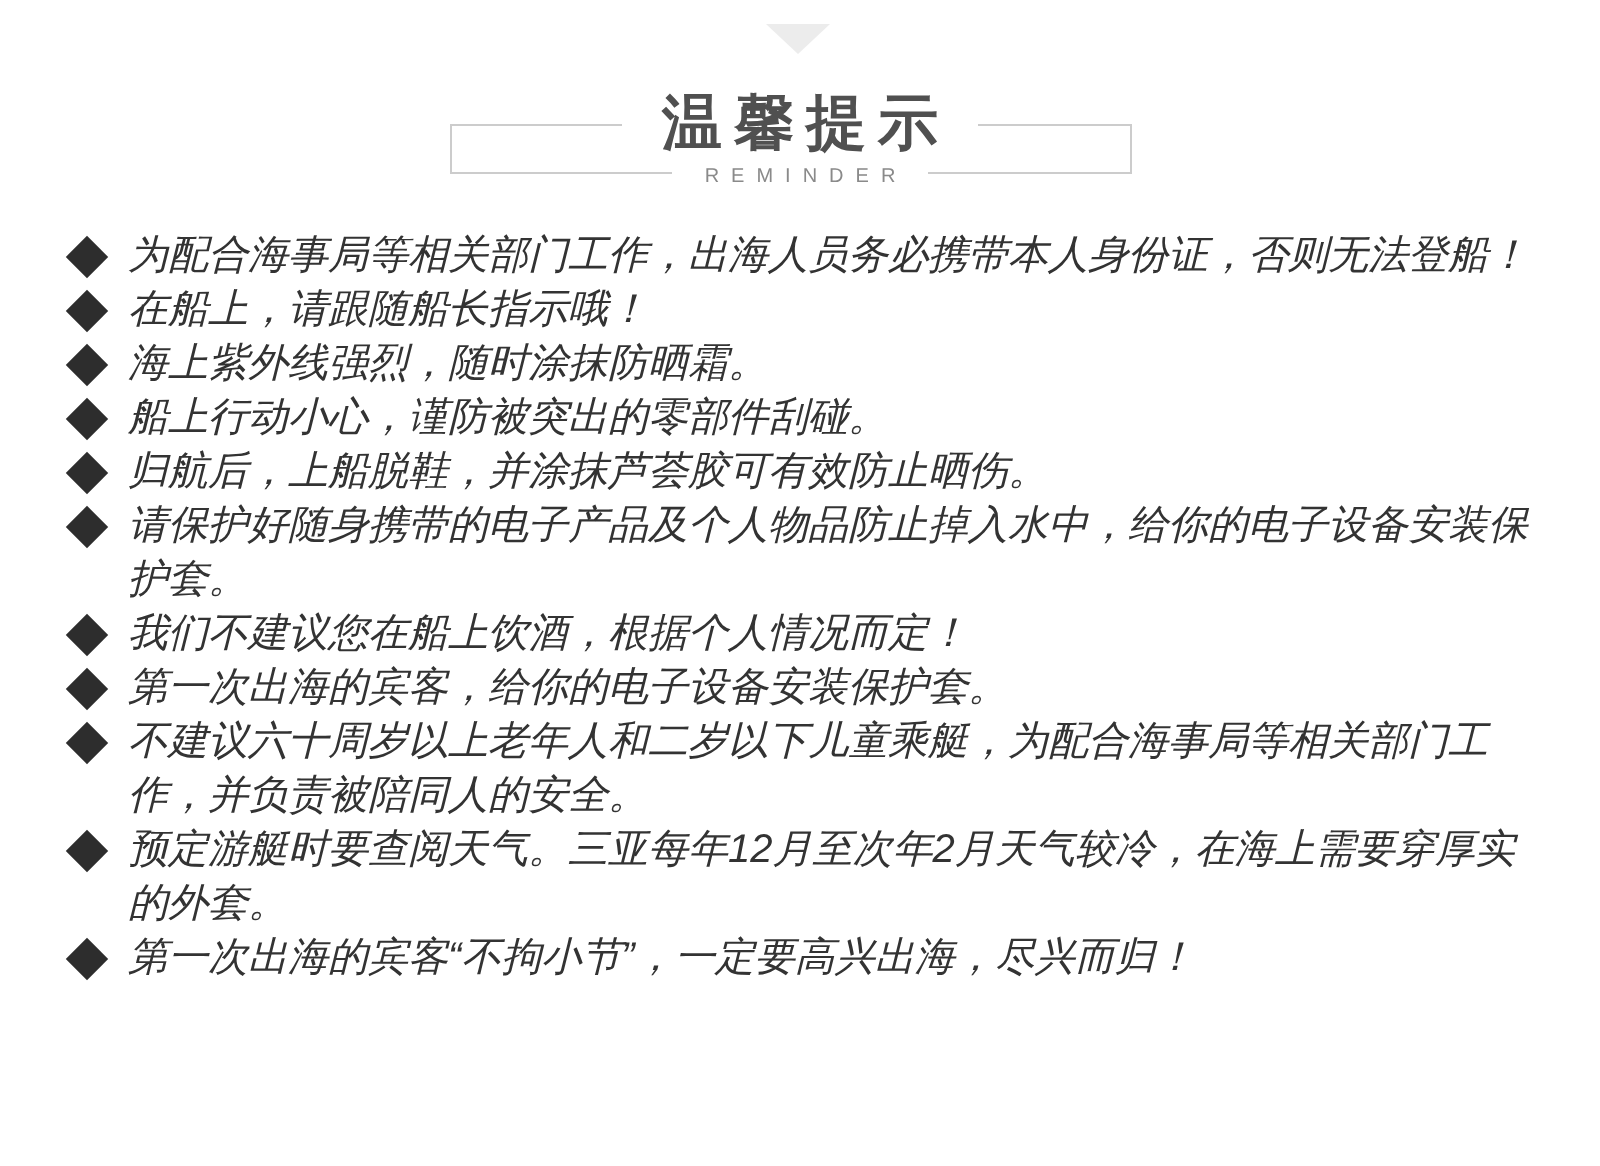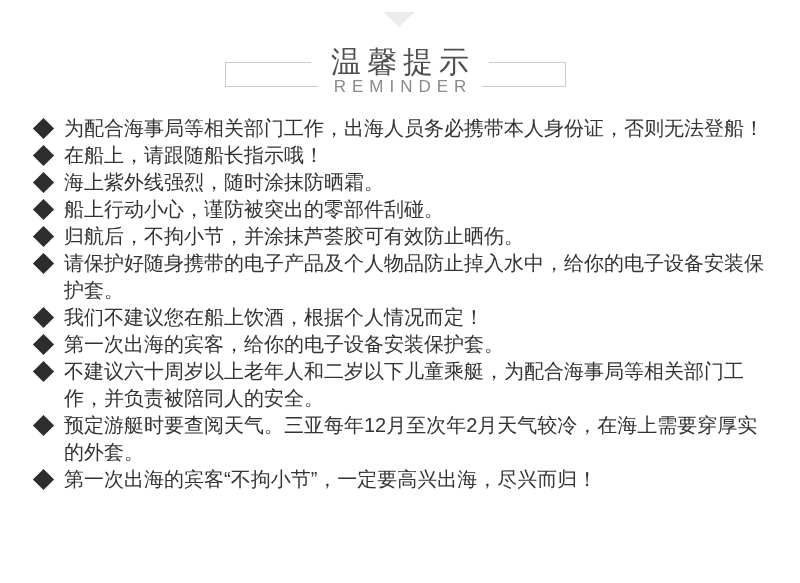--- a/index.html
+++ b/index.html
@@ -50,38 +50,38 @@
     right: 0;
     text-align: center;
     transform: translateY(-50%);
     z-index: 2;
   }
   .title-row .title-text {
     display: inline-block;
     background: var(--bg);
     padding: 0 14px 0 20px;
     font-size: 30px;
-    font-weight: normal;
+    font-weight: bold;
     letter-spacing: 6px;
     color: var(--title);
   }
   .subtitle-row {
     position: absolute;
     top: 87px;
     left: 0;
     right: 0;
     text-align: center;
     transform: translateY(-50%);
     z-index: 2;
   }
   .subtitle-row .subtitle-text {
     display: inline-block;
     background: var(--bg);
     padding: 0 10px 0 16px;
-    font-size: 17px;
+    font-size: 10px;
     letter-spacing: 6px;
     color: var(--subtitle);
   }
   
   .reminder-list {
     position: absolute;
     top: 115px;
     left: 33px;
     width: 731px;
     list-style: none;
@@ -97,20 +97,21 @@
     flex: 0 0 auto;
     width: 15px;
     height: 15px;
     margin: 6px 13px 0 3px;
     background: var(--bullet);
     transform: rotate(45deg);
   }
   .reminder-list .item-text {
     flex: 1 1 auto;
     max-width: 700px;
+    font-style: italic;
   }
 </style>
 </head>
 <body>
 
 <div class="page">
   <div class="triangle-down"></div>
 
   <div class="title-frame"></div>
 
@@ -134,21 +135,21 @@
       <li>
         <span class="bullet"></span>
         <span class="item-text">海上紫外线强烈，随时涂抹防晒霜。</span>
       </li>
       <li>
         <span class="bullet"></span>
         <span class="item-text">船上行动小心，谨防被突出的零部件刮碰。</span>
       </li>
       <li>
         <span class="bullet"></span>
-        <span class="item-text">归航后，不拘小节，并涂抹芦荟胶可有效防止晒伤。</span>
+        <span class="item-text">归航后，上船脱鞋，并涂抹芦荟胶可有效防止晒伤。</span>
       </li>
       <li>
         <span class="bullet"></span>
         <span class="item-text">请保护好随身携带的电子产品及个人物品防止掉入水中，给你的电子设备安装保护套。</span>
       </li>
       <li>
         <span class="bullet"></span>
         <span class="item-text">我们不建议您在船上饮酒，根据个人情况而定！</span>
       </li>
       <li>

